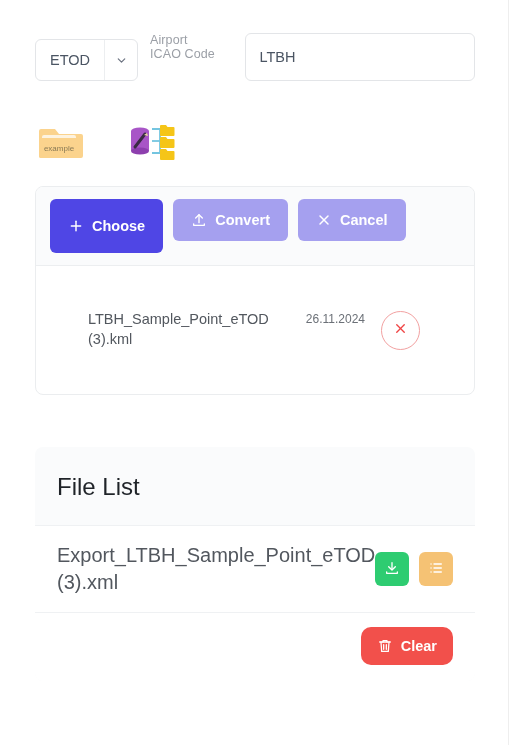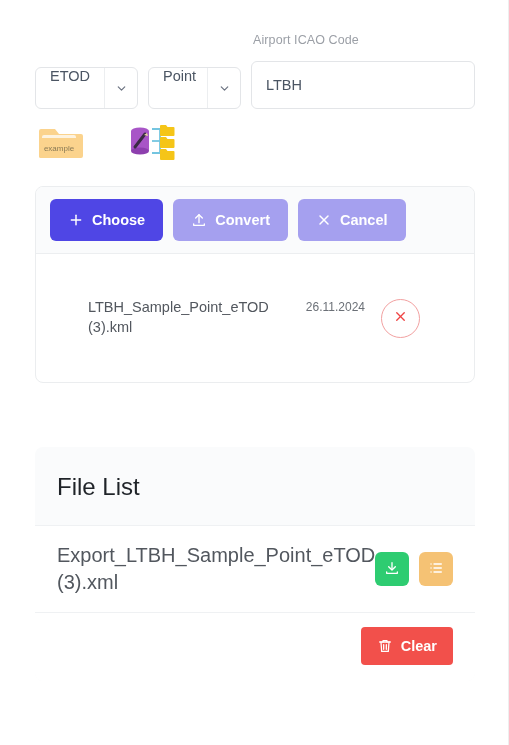--- a/index.html
+++ b/index.html
@@ -28,21 +28,21 @@
     align-items: flex-end;
     gap: 10px;
   }
   .select-box {
     position: relative;
     height: 42px;
     background: #ffffff;
     border: 1px solid #e3e5e8;
     border-radius: 6px;
     display: flex;
-    align-items: flex-start;
+    align-items: center;
     cursor: pointer;
   }
   .select-etod { width: 103px; }
   .select-point { width: 93px; }
   .select-value {
     flex: 1;
     padding: 0 10px 0 14px;
     font-size: 14.5px;
     color: #4b5563;
     white-space: nowrap;
@@ -53,22 +53,22 @@
     border-left: 1px solid #eceef0;
     display: flex;
     align-items: center;
     justify-content: center;
   }
   .select-arrow svg { display: block; }
 
   .icao-field {
     flex: 1;
     display: flex;
-    flex-direction: column;
-    gap: 14px;
+    flex-direction: row;
+    gap: 23px;
   }
   .icao-label {
     font-size: 12.5px;
     color: #9b9fa6;
     padding-left: 2px;
     letter-spacing: 0.1px;
   }
   .icao-input {
     height: 48px;
     width: 100%;
@@ -129,21 +129,21 @@
     display: inline-flex;
     align-items: center;
     justify-content: center;
     gap: 8px;
     cursor: pointer;
     font-family: "Liberation Sans", sans-serif;
     white-space: nowrap;
   }
   .btn-choose {
     background: #4f46e5;
-    height: 42px;
+    height: 54px;
     padding: 0 18px;
   }
   .btn-upload, .btn-cancel {
     background: #a5a0ef;
     height: 42px;
     padding: 0 18px;
   }
   .btn svg { display: block; }
 
   .upload-body {
@@ -256,47 +256,39 @@
   .filelist-footer {
     background: #ffffff;
     padding: 14px 22px 16px 22px;
     display: flex;
     justify-content: flex-end;
   }
   .btn-clear {
     background: #f2504b;
     height: 38px;
     padding: 0 16px;
-    border-radius: 4px;
+    border-radius: 10px;
   }
 </style>
 </head>
 <body>
 
 <div class="page">
 
   <div class="controls">
 
     <div class="select-box select-etod">
       <span class="select-value">ETOD</span>
       <span class="select-arrow">
         <svg width="13" height="13" viewBox="0 0 24 24" fill="none" stroke="#6b7280" stroke-width="2.2" stroke-linecap="round" stroke-linejoin="round">
             <polyline points="6 9 12 15 18 9"></polyline>
           </svg>
       </span>
     </div>
 
-    <div class="select-box select-point">
-      <span class="select-value">Point</span>
-      <span class="select-arrow">
-        <svg width="13" height="13" viewBox="0 0 24 24" fill="none" stroke="#6b7280" stroke-width="2.2" stroke-linecap="round" stroke-linejoin="round">
-            <polyline points="6 9 12 15 18 9"></polyline>
-          </svg>
-      </span>
-    </div>
 
     <div class="icao-field">
       <span class="icao-label">Airport ICAO Code</span>
       <input class="icao-input" type="text" value="LTBH" style="">
     </div>
   </div>
 
   <div class="icon-row">
 
     <div class="icon-btn">

